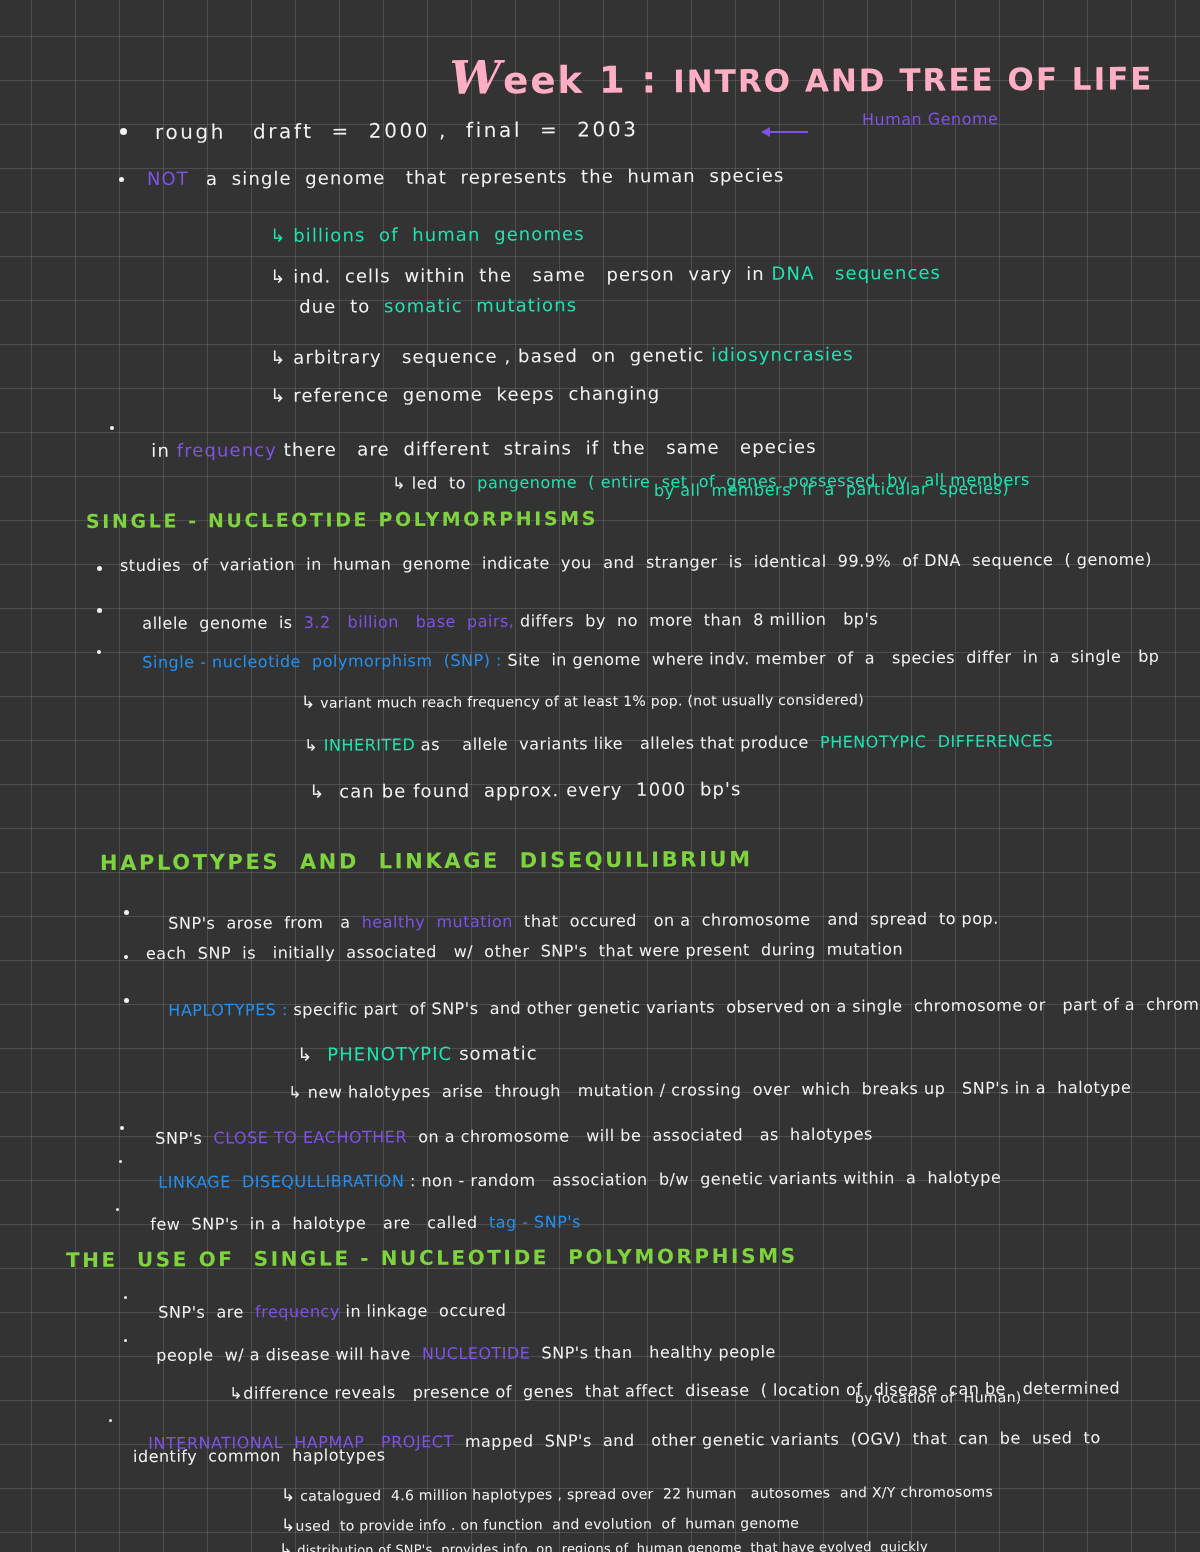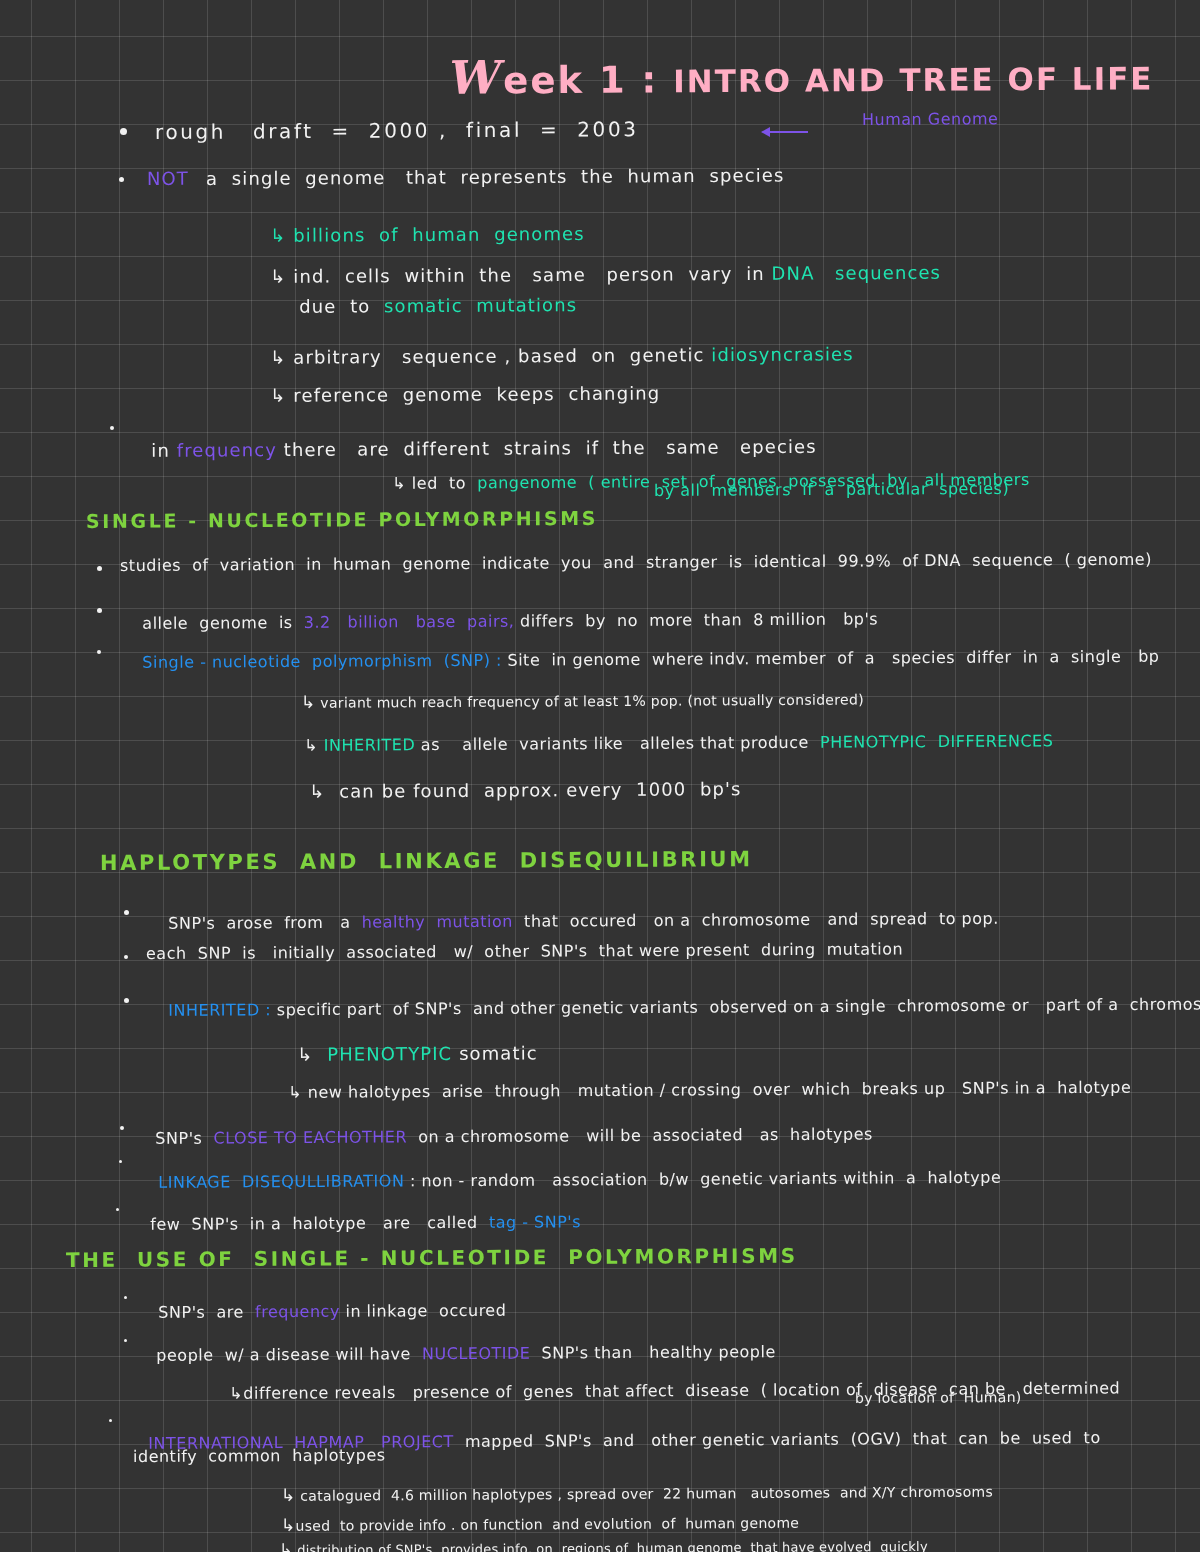--- a/index.html
+++ b/index.html
@@ -167,21 +167,21 @@
   <div class="dot d5" style="left:124px; top:910px;"></div>
   <div class="note hand b-sm white" style="left:146px; top:900px;">
     <span>SNP's  arose  from   a</span>&nbsp;&nbsp;<span class="purple">healthy  mutation</span>&nbsp;&nbsp;<span>that  occured   on a  chromosome   and  spread  to pop.</span>
   </div>
 
   <div class="dot d4" style="left:124px; top:955px;"></div>
   <div class="note hand b-sm white" style="left:146px; top:946px;">each  SNP  is   initially  associated   w/  other  SNP's  that were present  during  mutation</div>
 
   <div class="dot d5" style="left:124px; top:998px;"></div>
   <div class="note hand b-sm white" style="left:146px; top:987px;">
-    <span class="blue">INHERITED :</span>&nbsp;<span>specific part  of SNP's  and other genetic variants  observed on a single  chromosome or   part of a  chromosome</span>
+    <span class="blue">HAPLOTYPES :</span>&nbsp;<span>specific part  of SNP's  and other genetic variants  observed on a single  chromosome or   part of a  chromosome</span>
   </div>
 
   <div class="note hand b-md white" style="left:270px; top:1028px;">
     <span class="hook">↳</span>&nbsp;&nbsp;<span class="teal">PHENOTYPIC</span>&nbsp;<span>somatic</span>
   </div>
 
   <div class="note hand b-sm white" style="left:266px; top:1069px;">
     <span class="hook">↳</span>&nbsp;<span>new halotypes  arise  through   mutation / crossing  over  which  breaks up   SNP's in a  halotype</span>
   </div>
 

